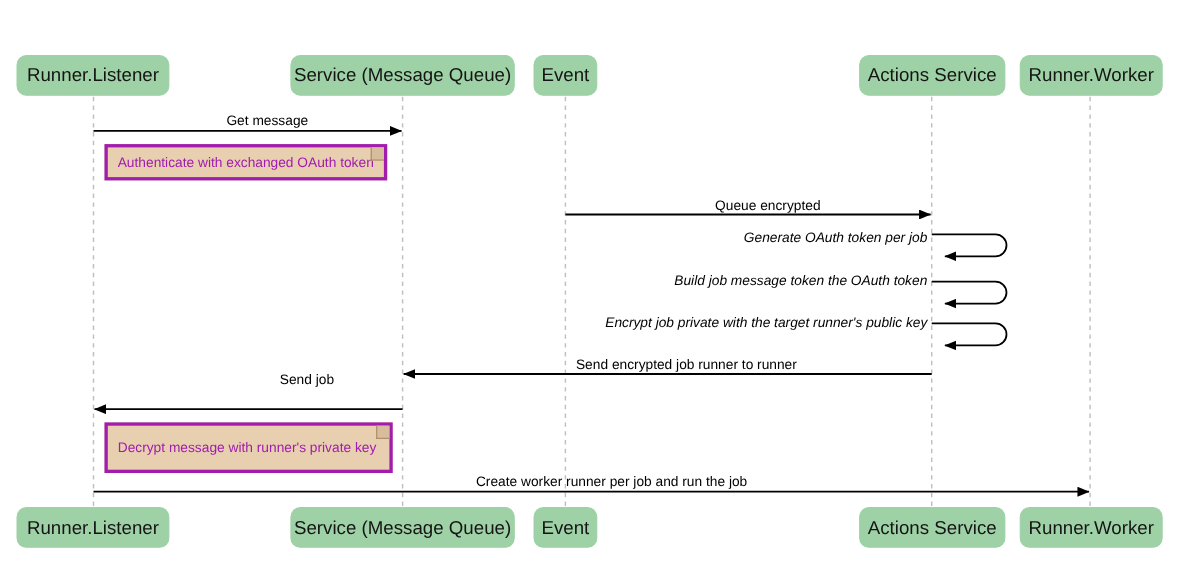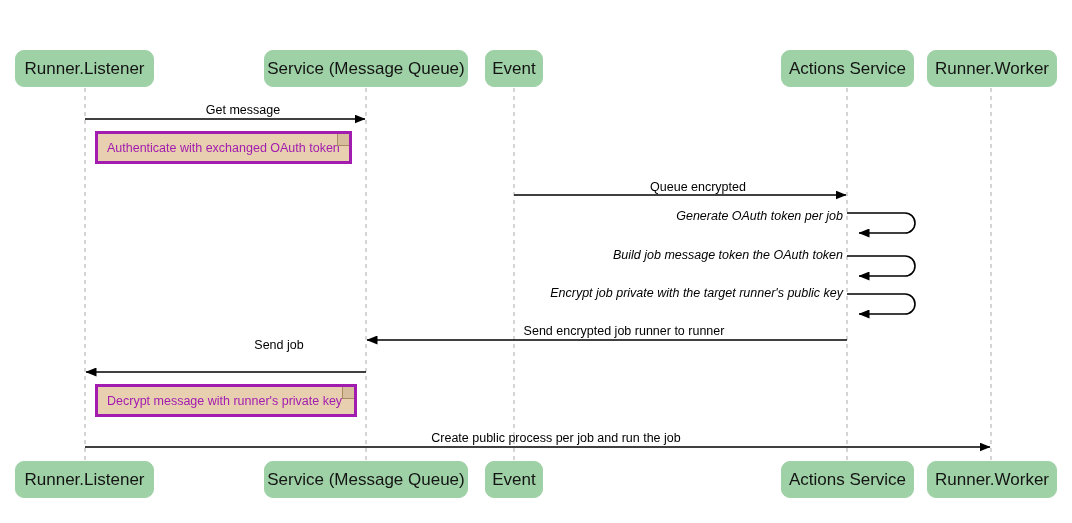--- a/index.html
+++ b/index.html
@@ -149,29 +149,29 @@
       </div>
       <div class="participant" style="left: 927px; top: 461px; width: 130px; height: 37px;">
         <span>Runner.Worker</span>
       </div>
     </div>
   <div id="notes-layer">
       <div class="note" style="left: 95px; top: 131px; width: 257px; height: 33px;">
         <span>Authenticate with exchanged OAuth token</span>
         <span class="note-fold"></span>
       </div>
-      <div class="note" style="left: 95px; top: 384px; width: 262px; height: 33px;">
+      <div class="note" style="left: 95px; top: 384px; width: 262px; height: 46px;">
         <span>Decrypt message with runner's private key</span>
         <span class="note-fold"></span>
       </div>
     </div>
   <div id="labels-layer">
       <div class="msg-label center" style="left: 225px; top: 104px;">Get message</div>
       <div class="msg-label center" style="left: 680px; top: 181px;">Queue encrypted</div>
       <div class="msg-label right-end" style="left: 843px; top: 210px;">Generate OAuth token per job</div>
       <div class="msg-label right-end" style="left: 843px; top: 249px;">Build job message token the OAuth token</div>
       <div class="msg-label right-end" style="left: 843px; top: 287px;">Encrypt job private with the target runner's public key</div>
       <div class="msg-label center" style="left: 606px; top: 325px;">Send encrypted job runner to runner</div>
       <div class="msg-label center" style="left: 225px; top: 339px; margin-left: 36px;">Send job</div>
-      <div class="msg-label center" style="left: 538px; top: 432px;">Create public process per job and run the job</div>
+      <div class="msg-label center" style="left: 538px; top: 432px;">Create worker runner per job and run the job</div>
     </div>
 
 </div>
 
 </body></html>

